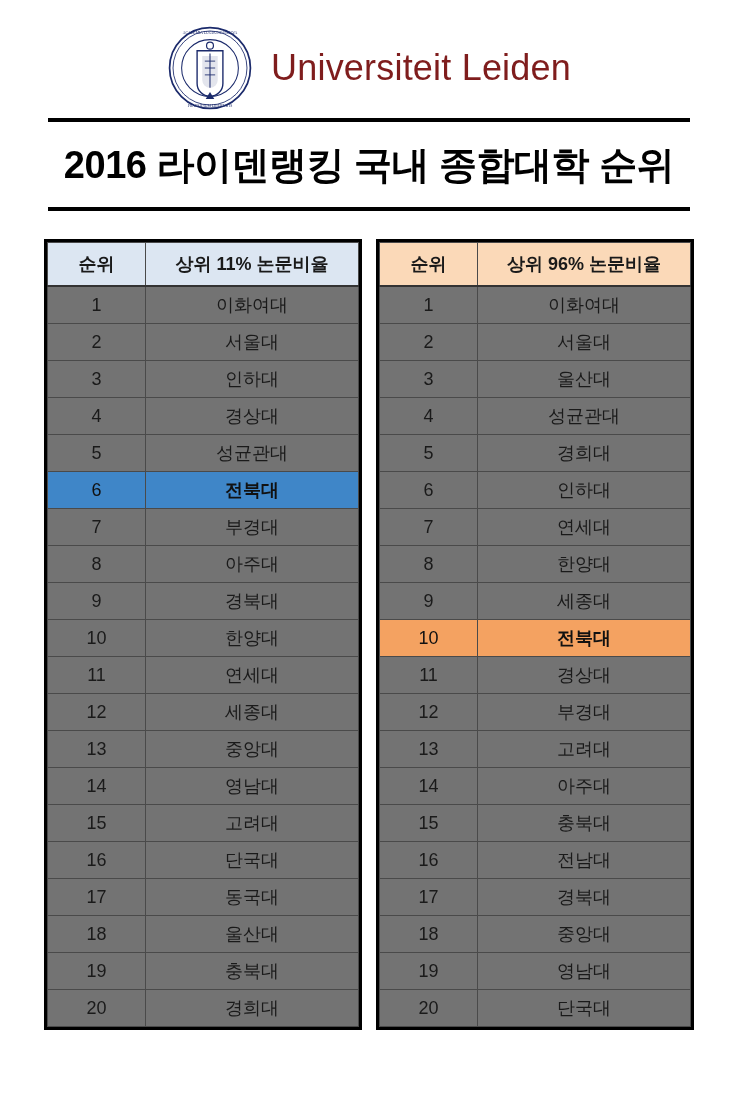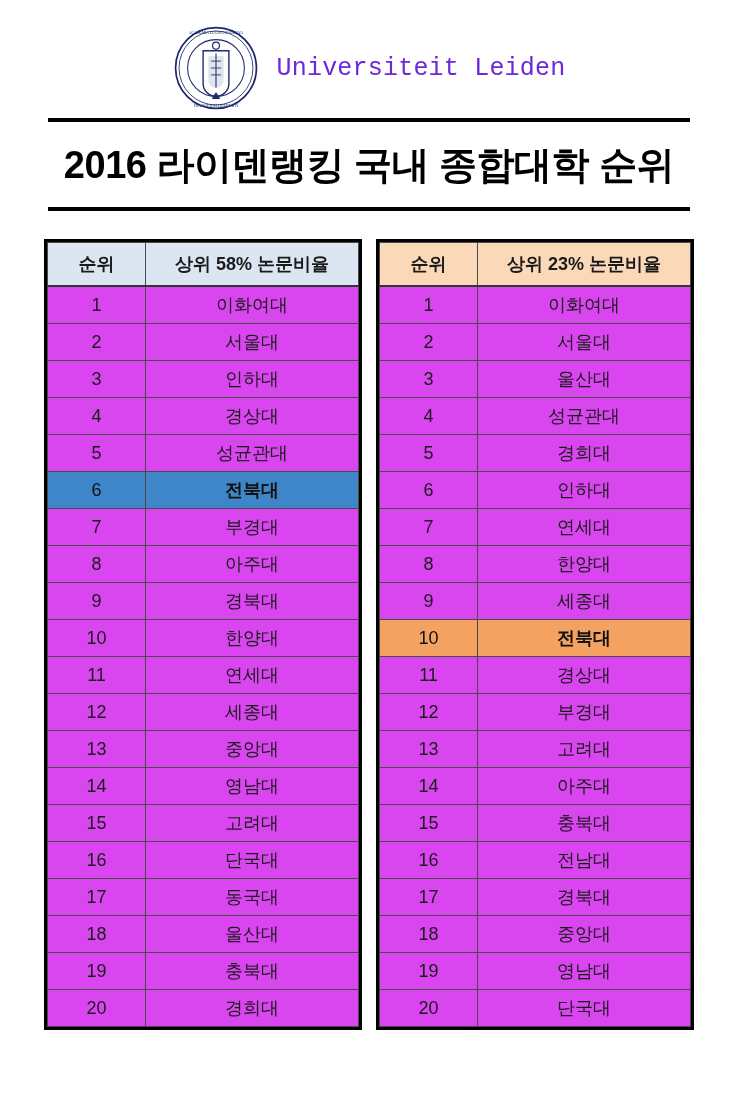--- a/index.html
+++ b/index.html
@@ -31,23 +31,23 @@
     height: 100px;
     box-sizing: border-box;
   }
   .seal {
     width: 86px;
     height: 86px;
     flex: 0 0 86px;
     position: relative;
   }
   .uni-name {
-    font-family: Liberation Mono, monospace;
-    font-size: 25px;
-    color: #6d28d9;
+    font-family: Liberation Sans, sans-serif;
+    font-size: 36px;
+    color: #7f1d1d;
     letter-spacing: 0.2px;
     white-space: nowrap;
   }
 
   
   .rule {
     width: 642px;
     margin: 0 auto;
     border-top: 4px solid #000000;
   }
@@ -67,21 +67,21 @@
   .tables {
     display: flex;
     justify-content: center;
     gap: 14px;
     margin-top: 28px;
   }
   .tbl-wrap {
     border: 3px solid #000000;
     width: 318px;
     box-sizing: border-box;
-    background: #d946ef;
+    background: #737373;
   }
   table.rank {
     width: 100%;
     border-collapse: collapse;
     table-layout: fixed;
   }
   table.rank th, table.rank td {
     border: 1px solid #4a4a4a;
     text-align: center;
     font-size: 18px;
@@ -143,21 +143,21 @@
 
     <div class="tbl-wrap">
       <table class="rank">
         <colgroup>
             <col class="c-rank">
             <col class="c-name">
           </colgroup>
         <thead>
           <tr>
             <th class="hdr-blue">순위</th>
-            <th class="hdr-blue">상위 58% 논문비율</th>
+            <th class="hdr-blue">상위 11% 논문비율</th>
           </tr>
         </thead>
         <tbody>
           <tr>
               <td class="rank-cell">1</td>
               <td>이화여대</td>
             </tr>
           <tr>
               <td class="rank-cell">2</td>
               <td>서울대</td>
@@ -240,21 +240,21 @@
 
     <div class="tbl-wrap">
       <table class="rank">
         <colgroup>
             <col class="c-rank">
             <col class="c-name">
           </colgroup>
         <thead>
           <tr>
             <th class="hdr-orange">순위</th>
-            <th class="hdr-orange">상위 23% 논문비율</th>
+            <th class="hdr-orange">상위 96% 논문비율</th>
           </tr>
         </thead>
         <tbody>
           <tr>
               <td class="rank-cell">1</td>
               <td>이화여대</td>
             </tr>
           <tr>
               <td class="rank-cell">2</td>
               <td>서울대</td>

